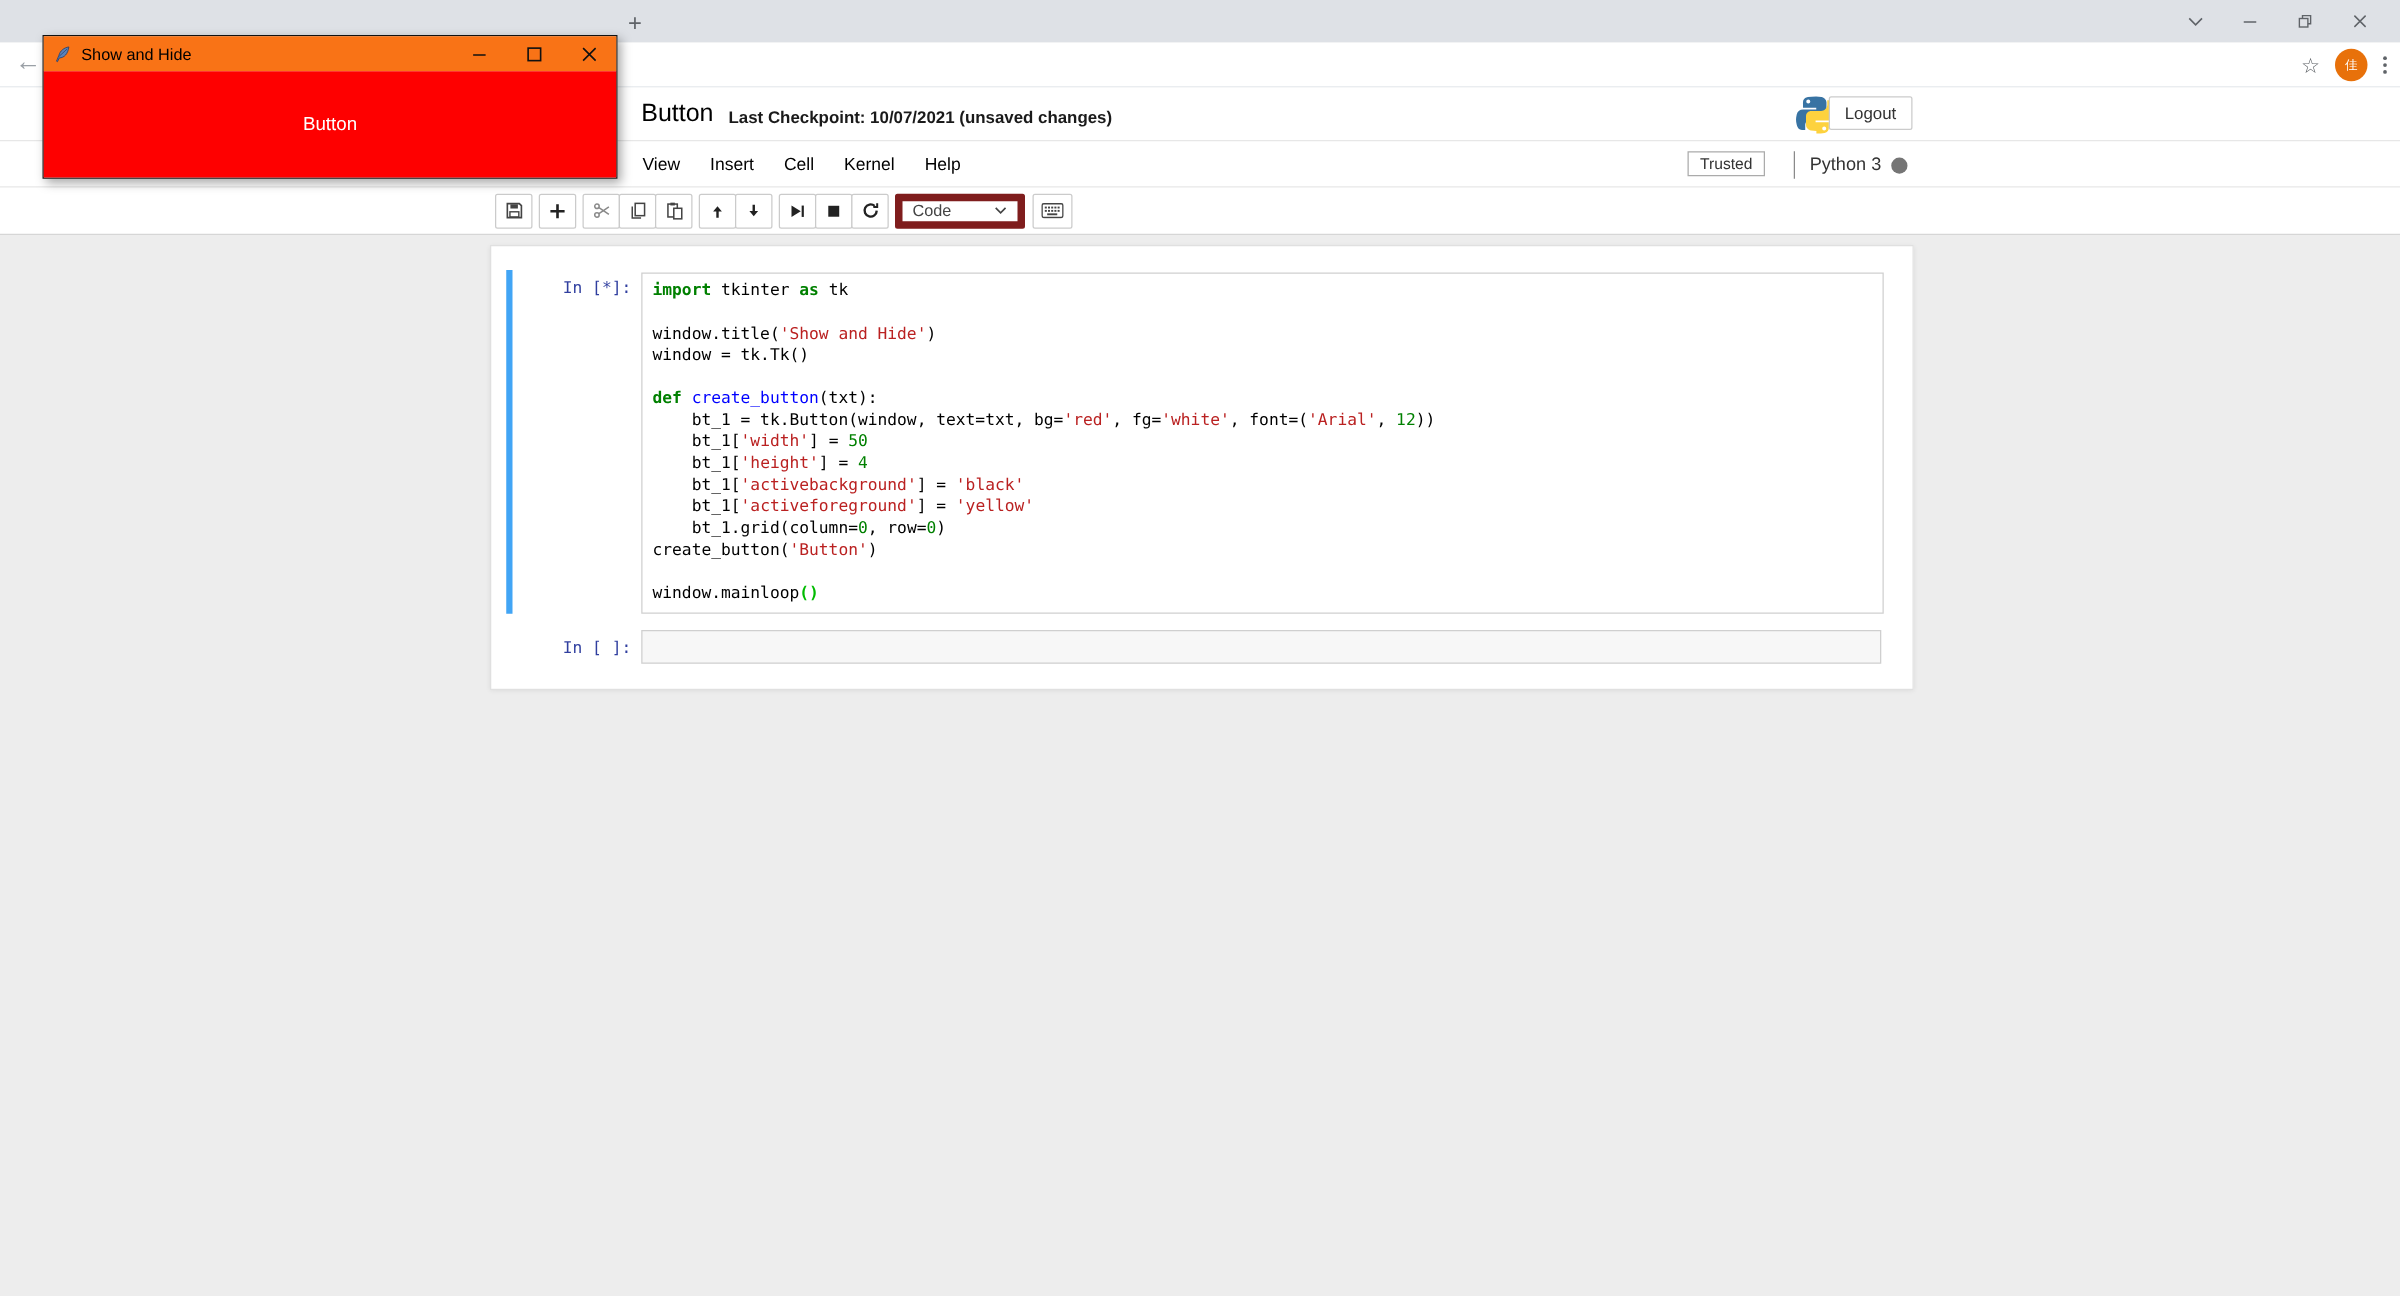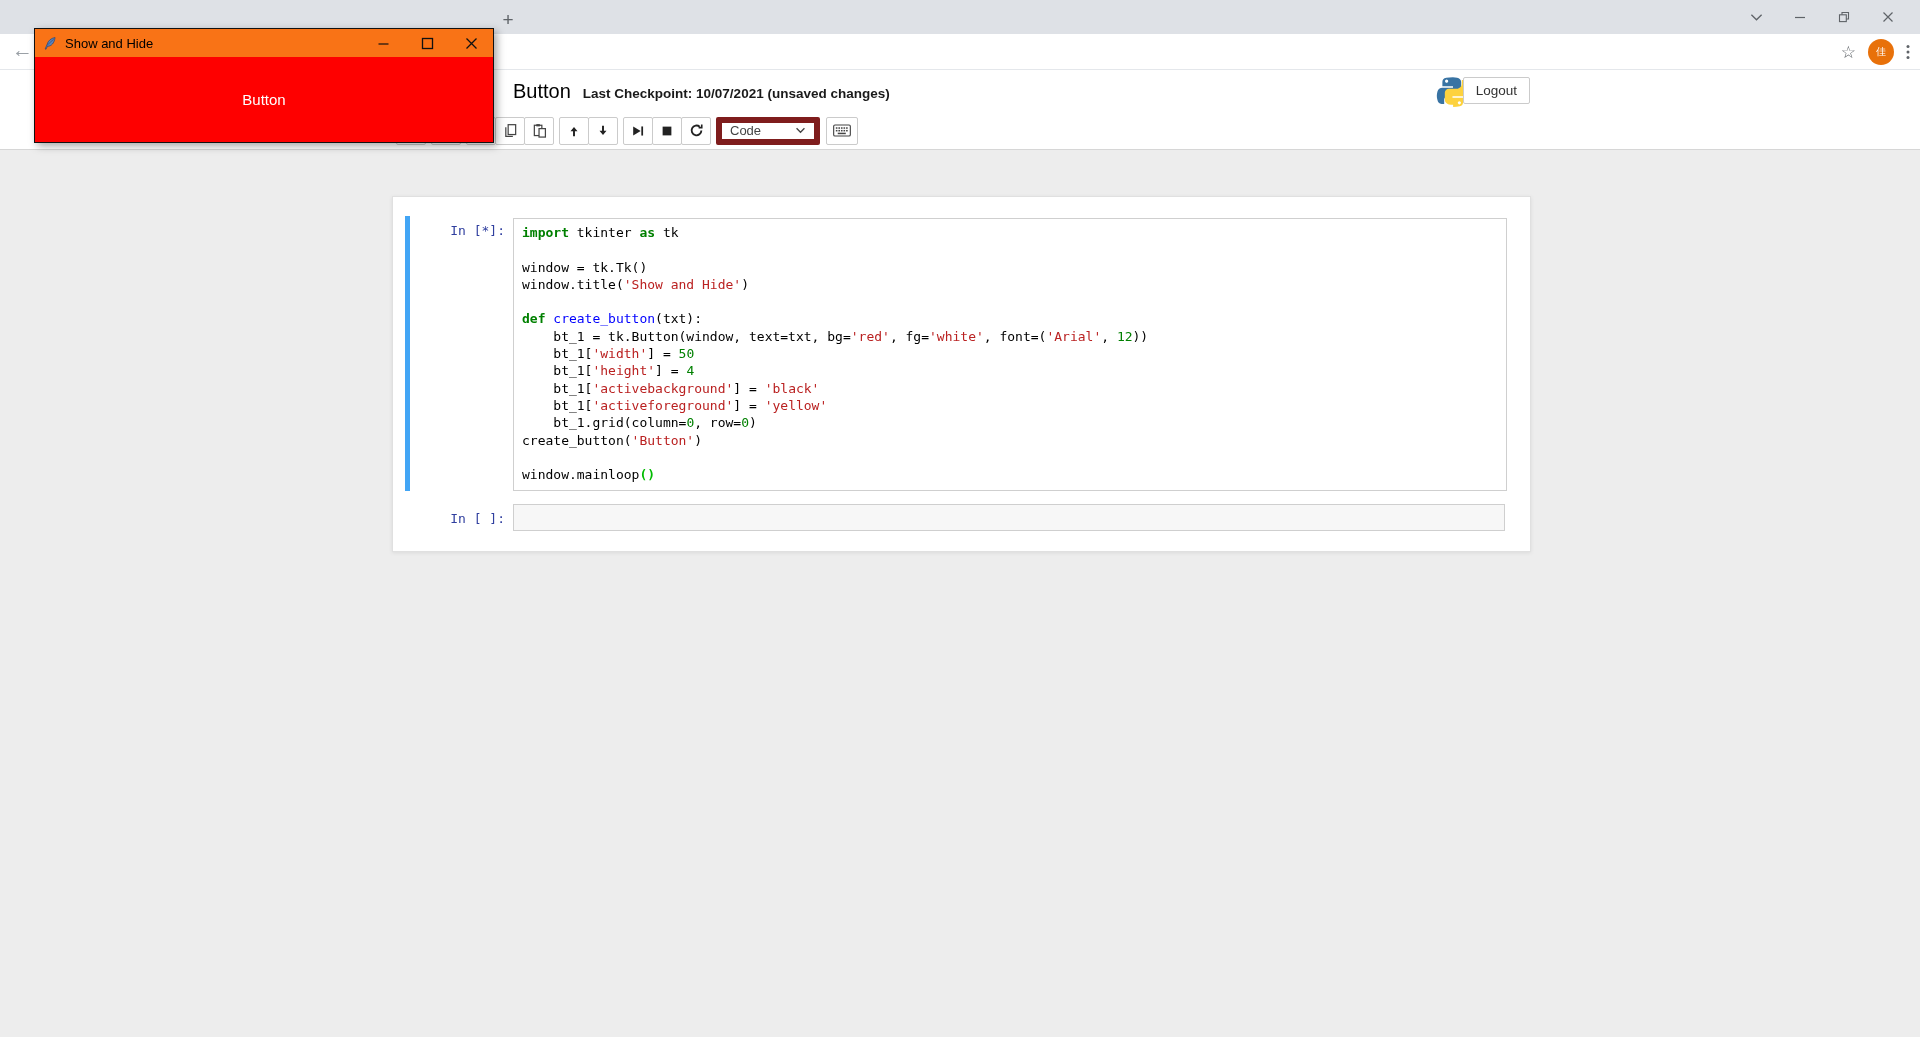--- a/index.html
+++ b/index.html
@@ -164,20 +164,35 @@
       <span class="nb-title">Button</span>
       <span class="nb-checkpoint">Last Checkpoint: 10/07/2021 (unsaved changes)</span>
       <span class="pylogo">
           <svg width="34" height="34" viewBox="0 0 32 32">
             <path fill="#3873a3" d="M15.9 2c-2.3 0-4.4.2-6.2.5C7 3 6 4.4 6 6.6v3.9h10v1.4H6c-2.2 0-4.1 1.3-4.7 3.8-.7 2.9-.7 4.7 0 7.7.5 2.3 1.7 3.8 3.9 3.8h2.5v-3.4c0-2.5 2.2-4.7 4.7-4.7h7.5c2.1 0 3.8-1.7 3.8-3.8V6.6c0-2.1-1.7-3.7-3.8-4.1C18.6 2.2 17.2 2 15.9 2zM10 4.3c.8 0 1.5.7 1.5 1.5S10.8 7.3 10 7.3 8.5 6.6 8.5 5.8 9.2 4.3 10 4.3z"></path>
             <path fill="#fdd23e" d="M16.1 30c2.3 0 4.4-.2 6.2-.5 2.2-.4 3.2-1.9 3.2-4.1v-3.9H15.5v-1.4H26c2.2 0 4.1-1.3 4.7-3.8.7-2.9.7-4.7 0-7.7-.5-2.3-1.7-3.8-3.9-3.8h-2.5v3.4c0 2.5-2.2 4.7-4.7 4.7h-7.5c-2.1 0-3.8 1.7-3.8 3.8v6.9c0 2.1 1.7 3.7 3.8 4.1 1.3.2 2.7.3 4 .3zm5.9-2.3c-.8 0-1.5-.7-1.5-1.5s.7-1.5 1.5-1.5 1.5.7 1.5 1.5-.7 1.5-1.5 1.5z"></path>
           </svg>
         </span>
       <button class="logout-btn">Logout</button>
     </div>
+    <div class="menu-row">
+      <span id="menubar" style="display:flex">
+          <span class="menu-item">View</span>
+          <span class="menu-item">Insert</span>
+          <span class="menu-item">Cell</span>
+          <span class="menu-item">Kernel</span>
+          <span class="menu-item">Help</span>
+        </span>
+      <span class="trusted">Trusted</span>
+      <span class="kernel-ind">
+        <span class="kernel-divider"></span>
+        <span class="kernel-name">Python 3</span>
+        <span class="kernel-dot"></span>
+      </span>
+    </div>
     <div class="toolbar-row">
       <span id="toolbar-groups" style="display:flex;gap:6px">
           <span class="btn-group">
             <button class="tb-btn">
               <svg width="15" height="15" viewBox="0 0 16 16">
                 <path d="M2 2h10.2L14 3.8V14H2z" fill="none" stroke="#444" stroke-width="1.4"></path>
                 <rect x="4.6" y="2.6" width="6.4" height="3.6" fill="#444"></rect>
                 <rect x="4.2" y="9" width="7.6" height="4.4" fill="none" stroke="#444" stroke-width="1.2"></rect>
               </svg>
             </button>
@@ -272,22 +287,22 @@
     </div>
   </div>
 
   <div class="nb-container">
     <div class="cell cell1">
       <span class="select-bar"></span>
       <span class="prompt">In [*]:</span>
       <div class="code-box" id="code-area">
           <div class="cm-line"><span class="tok-kw">import</span><span class="tok-pl"> tkinter </span><span class="tok-kw">as</span><span class="tok-pl"> tk</span></div>
           <div class="cm-line">&nbsp;</div>
+          <div class="cm-line"><span class="tok-pl">window.title(</span><span class="tok-str">'Show and Hide'</span><span class="tok-pl">)</span></div>
           <div class="cm-line"><span class="tok-pl">window = tk.Tk()</span></div>
-          <div class="cm-line"><span class="tok-pl">window.title(</span><span class="tok-str">'Show and Hide'</span><span class="tok-pl">)</span></div>
           <div class="cm-line">&nbsp;</div>
           <div class="cm-line"><span class="tok-kw">def</span><span class="tok-pl"> </span><span class="tok-fn">create_button</span><span class="tok-pl">(txt):</span></div>
           <div class="cm-line"><span class="tok-pl">    bt_1 = tk.Button(window, text=txt, bg=</span><span class="tok-str">'red'</span><span class="tok-pl">, fg=</span><span class="tok-str">'white'</span><span class="tok-pl">, font=(</span><span class="tok-str">'Arial'</span><span class="tok-pl">, </span><span class="tok-num">12</span><span class="tok-pl">))</span></div>
           <div class="cm-line"><span class="tok-pl">    bt_1[</span><span class="tok-str">'width'</span><span class="tok-pl">] = </span><span class="tok-num">50</span></div>
           <div class="cm-line"><span class="tok-pl">    bt_1[</span><span class="tok-str">'height'</span><span class="tok-pl">] = </span><span class="tok-num">4</span></div>
           <div class="cm-line"><span class="tok-pl">    bt_1[</span><span class="tok-str">'activebackground'</span><span class="tok-pl">] = </span><span class="tok-str">'black'</span></div>
           <div class="cm-line"><span class="tok-pl">    bt_1[</span><span class="tok-str">'activeforeground'</span><span class="tok-pl">] = </span><span class="tok-str">'yellow'</span></div>
           <div class="cm-line"><span class="tok-pl">    bt_1.grid(column=</span><span class="tok-num">0</span><span class="tok-pl">, row=</span><span class="tok-num">0</span><span class="tok-pl">)</span></div>
           <div class="cm-line"><span class="tok-pl">create_button(</span><span class="tok-str">'Button'</span><span class="tok-pl">)</span></div>
           <div class="cm-line">&nbsp;</div>

